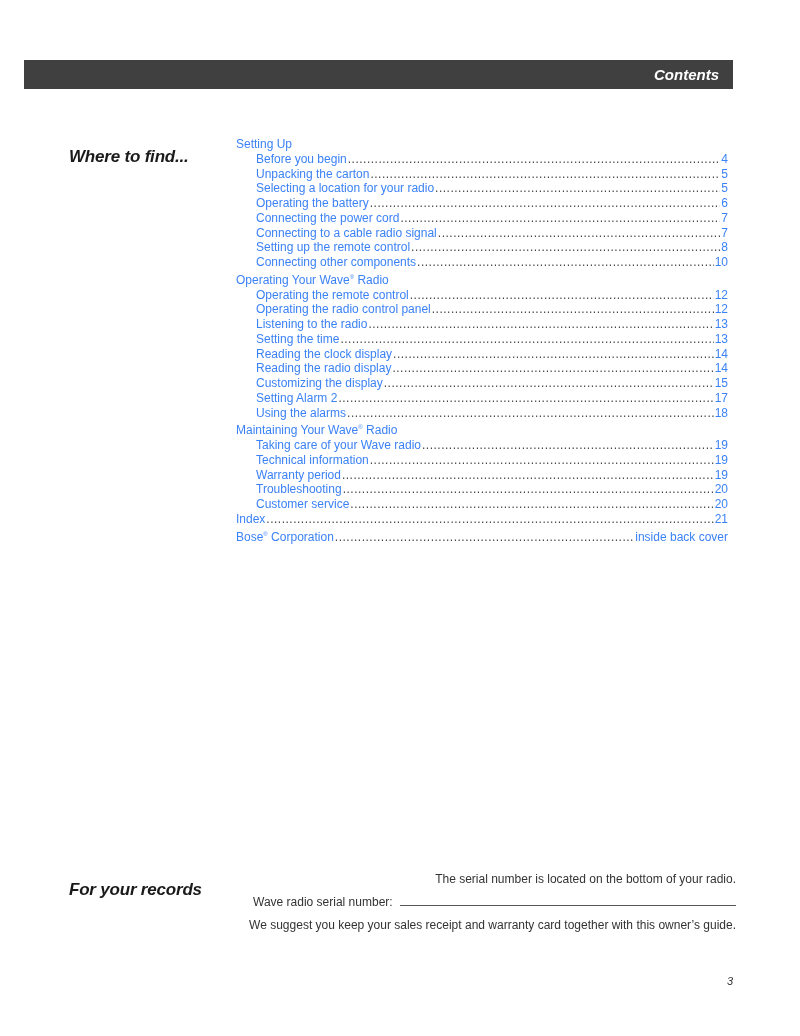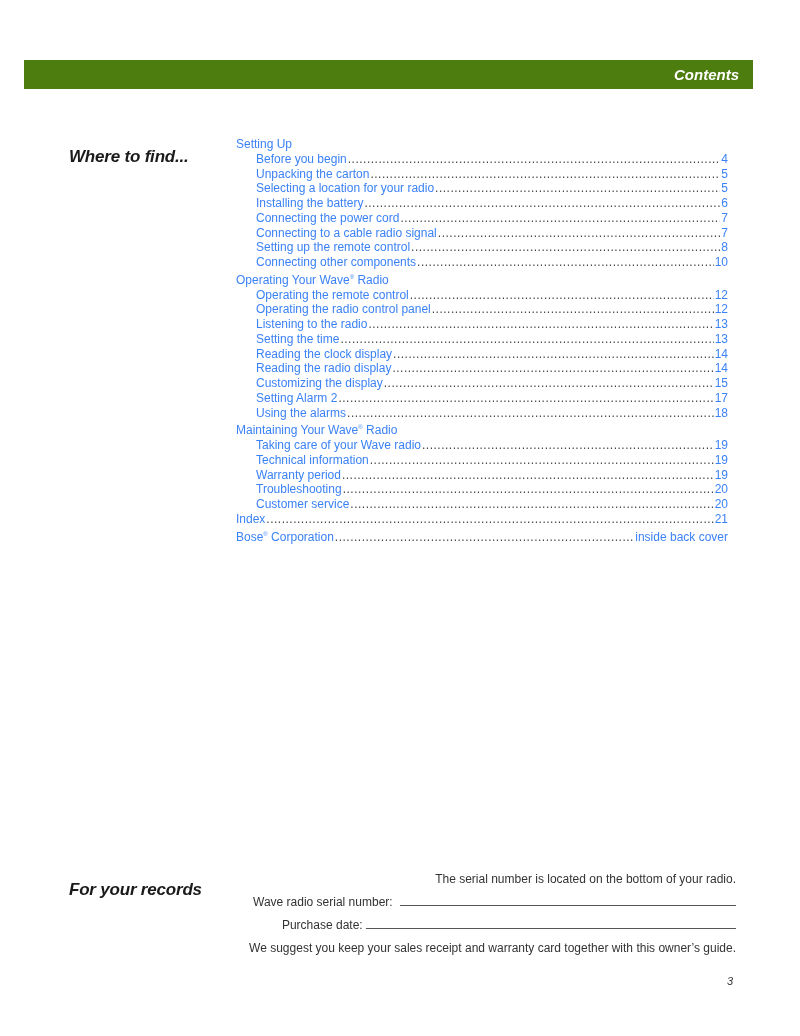--- a/index.html
+++ b/index.html
@@ -1,19 +1,19 @@
 <!DOCTYPE html>
 <html><head>
 <meta charset="utf-8">
 <style>
   html, body { margin: 0; padding: 0; background: #ffffff; }
   body { width: 800px; height: 1036px; position: relative; overflow: hidden;
          font-family: "Liberation Sans", sans-serif; color: #2a2a2a; }
   .header-bar { position: absolute; left: 24px; top: 60px; width: 709px; height: 29px;
-                background: #4d7c0f; padding-left: 20px; }
+                background: #404040; }
   .header-title { position: absolute; right: 14px; top: 6px; color: #ffffff;
                   font-weight: bold; font-style: italic; font-size: 15px; }
   .section-heading { position: absolute; left: 69px; font-weight: bold; font-style: italic;
                      font-size: 17px; color: #1a1a1a; letter-spacing: -0.2px; margin-top: 34px; }
   .toc { position: absolute; left: 236px; top: 137px; width: 492px; font-size: 12px;
          line-height: 14.75px; color: #3b82f6; }
   .toc-row { display: flex; align-items: baseline; white-space: nowrap; }
   .toc-row.sub { padding-left: 20px; }
   .toc-row .leader { flex: 1; overflow: hidden; margin: 0 1px; }
   .toc-row .leader::after { content: "................................................................................................................................................................................................................"; letter-spacing: 0.5px; color: #444; }
@@ -47,21 +47,21 @@
       <span>Unpacking the carton</span>
       <span class="leader"></span>
       <span class="pg">5</span>
     </div>
   <div class="toc-row sub">
       <span>Selecting a location for your radio</span>
       <span class="leader"></span>
       <span class="pg">5</span>
     </div>
   <div class="toc-row sub">
-      <span>Installing the battery</span>
+      <span>Operating the battery</span>
       <span class="leader"></span>
       <span class="pg">6</span>
     </div>
   <div class="toc-row sub">
       <span>Connecting the power cord</span>
       <span class="leader"></span>
       <span class="pg">7</span>
     </div>
   <div class="toc-row sub">
       <span>Connecting to a cable radio signal</span>
@@ -170,20 +170,16 @@
 </div>
 
 <div class="section-heading" style="top:846px">For your records</div>
 
 <div class="records">
   <p>The serial number is located on the bottom of your radio.</p>
   <p>
     <span>Wave radio serial number:</span>
     <span class="line" style="width:336px;margin-left:4px"></span>
   </p>
-  <p>
-    <span>Purchase date:</span>
-    <span class="line" style="width:370px"></span>
-  </p>
   <p>We suggest you keep your sales receipt and warranty card together with this owner’s guide.</p>
 </div>
 
 <div class="page-num">3</div>
 
 </body></html>

